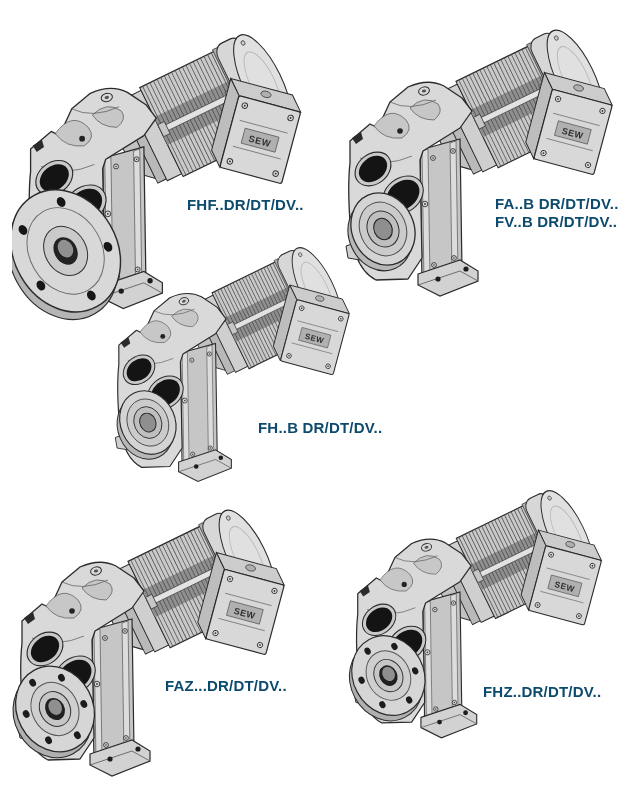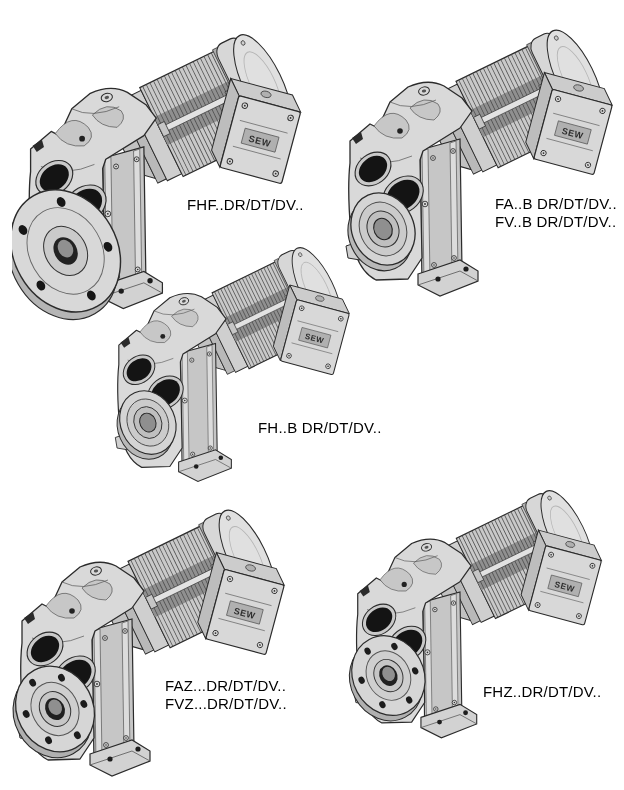--- a/index.html
+++ b/index.html
@@ -5,22 +5,22 @@
   html,body{margin:0;padding:0;background:#fff;}
   #page{
     position:relative;width:624px;height:790px;background:#ffffff;
     overflow:hidden;font-family:"Liberation Sans",sans-serif;
   }
   .fig{position:absolute;}
   .fig svg{display:block;width:100%;height:100%;}
   .fig-label{
     position:absolute;z-index:5;
     font-family:"Liberation Sans",sans-serif;
-    font-weight:normal;font-size:15px;line-height:17.5px;
-    color:#000000;letter-spacing:.2px;white-space:nowrap;
+    font-weight:bold;font-size:15px;line-height:17.5px;
+    color:#0c4a6e;letter-spacing:.2px;white-space:nowrap;
   }
   .fig-label span{display:block;}
   #defs-svg{position:absolute;width:0;height:0;overflow:hidden;}
 </style>
 </head>
 <body>
 
 <div id="page">
 
   <svg id="defs-svg" aria-hidden="true">
@@ -239,20 +239,19 @@
     <span>FA..B DR/DT/DV..</span>
     <span>FV..B DR/DT/DV..</span>
   </div>
 
   <div class="fig-label" style="left:258px;top:419px;">
     <span>FH..B DR/DT/DV..</span>
   </div>
 
   <div class="fig-label" style="left:165px;top:677px;">
     <span>FAZ...DR/DT/DV..</span>
-    <span>FVZ...DR/DT/DV..</span>
   </div>
 
   <div class="fig-label" style="left:483px;top:649px;margin-top:34px;">
     <span>FHZ..DR/DT/DV..</span>
   </div>
 
 </div>
 
 </body></html>

